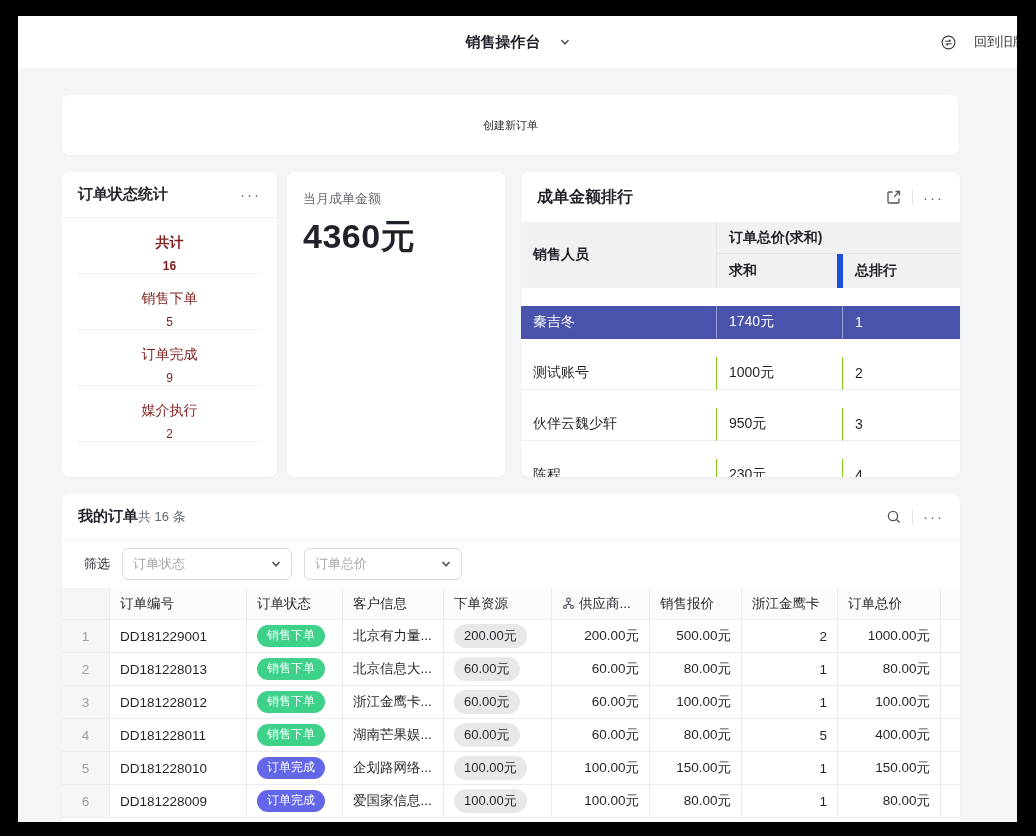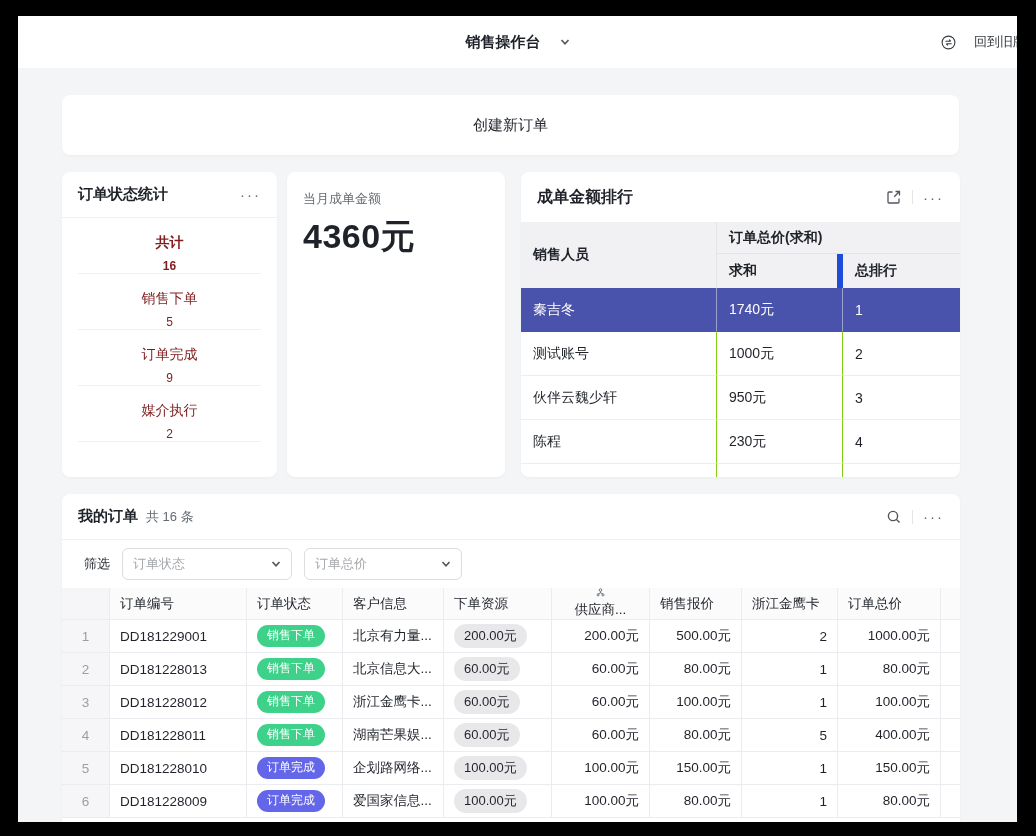--- a/index.html
+++ b/index.html
@@ -29,21 +29,21 @@
   }
   .switch-icon svg{ display:block; }
   
   .card{
     position:absolute; background:#fff; border-radius:8px;
     box-shadow:0 1px 3px rgba(31,35,41,.04);
   }
   
   .create-card{ left:44px; top:79px; width:897px; height:60px;
     display:flex; align-items:center; justify-content:center;
-    font-size:15px; cursor:pointer; }
+    font-size:11px; cursor:pointer; }
   
   .status-card{ left:44px; top:156px; width:215px; height:305px; overflow:hidden; }
   .amount-card{ left:269px; top:156px; width:218px; height:305px; padding:18px 16px; }
   .rank-card{ left:503px; top:156px; width:439px; height:305px; overflow:hidden; }
 
   .card-head{
     height:46px; display:flex; align-items:center; justify-content:space-between;
     padding:0 16px; border-bottom:1px solid #f0f0f2;
   }
   .card-head.no-line{ border-bottom:none; height:50px; }
@@ -67,32 +67,32 @@
 
   
   .rank-table{ width:100%; font-size:14px; }
   .rk-grid{ display:grid; grid-template-columns:196px 126px 117px; }
   .rk-header{ background:#f1f1f4; color:#1f2329; }
   .rk-header .cell{ padding:12px 12px; display:flex; align-items:center;font-weight:bold; }
   .rk-person{ grid-row:1 / span 2; border-right:1px solid #e3e4e8; height:66px; }
   .rk-group{ grid-column:2 / span 2; height:32px; border-bottom:1px solid #e3e4e8; }
   .rk-sub1{ height:34px; border-right:6px solid #1d4ed8; }
   .rk-sub2{ height:34px; }
-  .rk-row .cell{ height:44px; padding:0 12px; display:flex; align-items:center;
-    border-bottom:1px solid #ededf0; }
+  .rk-row .cell{ height:33px; padding:0 12px; display:flex; align-items:center;
+    border-bottom:1px solid #ededf0;margin-top:18px; }
   .rk-row .cell:nth-child(-n+2){ border-right:1px solid #84cc16; }
   .rk-row.hl .cell{ background:#4a53ab; color:#fff; border-bottom:1px solid #4a53ab; }
   .rk-row.hl .cell:nth-child(-n+2){ border-right:1px solid rgba(255,255,255,.45); }
 
   
   .orders-card{ left:44px; top:478px; width:898px; height:330px; overflow:hidden;
     border-radius:8px 8px 0 0; }
   .orders-head{ height:46px; display:flex; align-items:center; justify-content:space-between;
     padding:0 16px; border-bottom:1px solid #f0f0f2; }
-  .orders-title-wrap{ display:flex; align-items:baseline; gap:8px; }
+  .orders-title-wrap{ display:flex; align-items:baseline; }
   .orders-count{ font-size:13px; color:#646a73; }
   .filter-bar{ height:48px; display:flex; align-items:center; gap:12px; padding:0 22px; }
   .filter-label{ font-size:13px; color:#1f2329; }
   .select{
     height:32px; border:1px solid #dcdde0; border-radius:6px; background:#fff;
     display:flex; align-items:center; justify-content:space-between;
     padding:0 10px; font-size:13px; color:#a4a7ab; cursor:pointer;
   }
   .select.w1{ width:170px; } .select.w2{ width:158px; }
 
@@ -102,21 +102,21 @@
     border-bottom:1px solid #ebecef; border-right:1px solid #ebecef;
     background:#fff; white-space:nowrap; overflow:hidden; }
   .o-cell:last-child{ border-right:none; }
   .o-head .o-cell{ height:32px; background:#fbfbfc; color:#1f2329; }
   .o-num{ background:#f6f6f8 !important; color:#9b9ea3; justify-content:center; padding:0 4px; }
   .right{ justify-content:flex-end; }
   .pill{ border-radius:999px; padding:3px 10px; font-size:12px; color:#fff; line-height:1.3; }
   .pill-green{ background:#3dd189; }
   .pill-indigo{ background:#6366e8; }
   .pill-gray{ background:#e8e8ea; color:#1f2329; font-size:13px; padding:3px 10px; border-radius:999px; }
-  .sup-head{ display:flex; align-items:center; gap:4px;flex-direction:column; }
+  .sup-head{ display:flex; align-items:center; gap:4px; }
 </style>
 </head>
 <body>
 
 <div class="screen">
 
   <div class="topbar">
     <div class="topbar-title">
       <span>销售操作台</span>
       <svg class="chev" viewBox="0 0 10 10">

